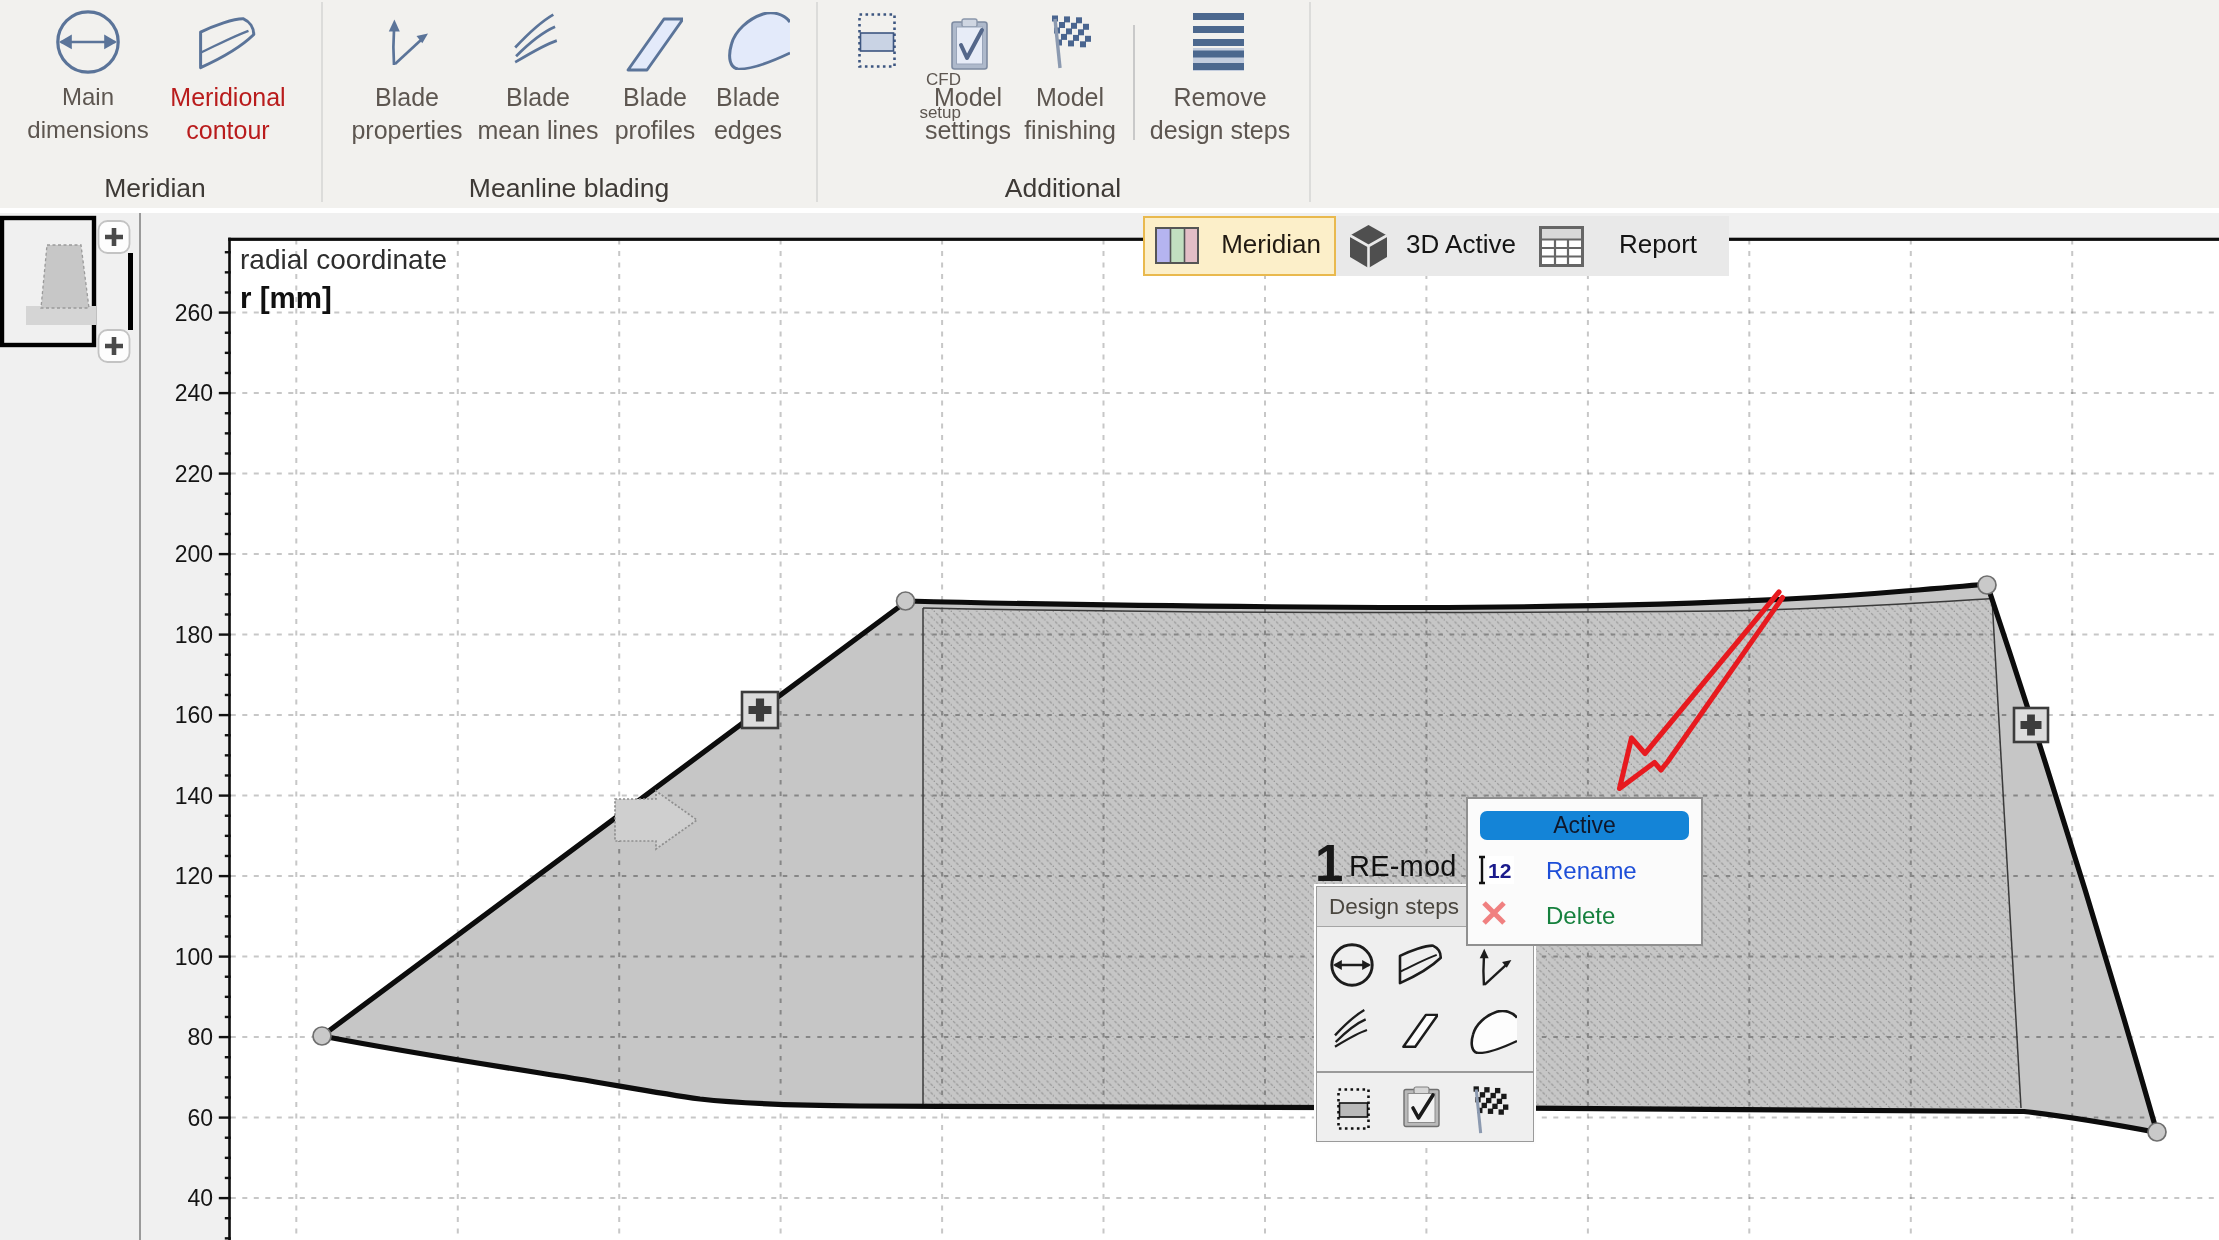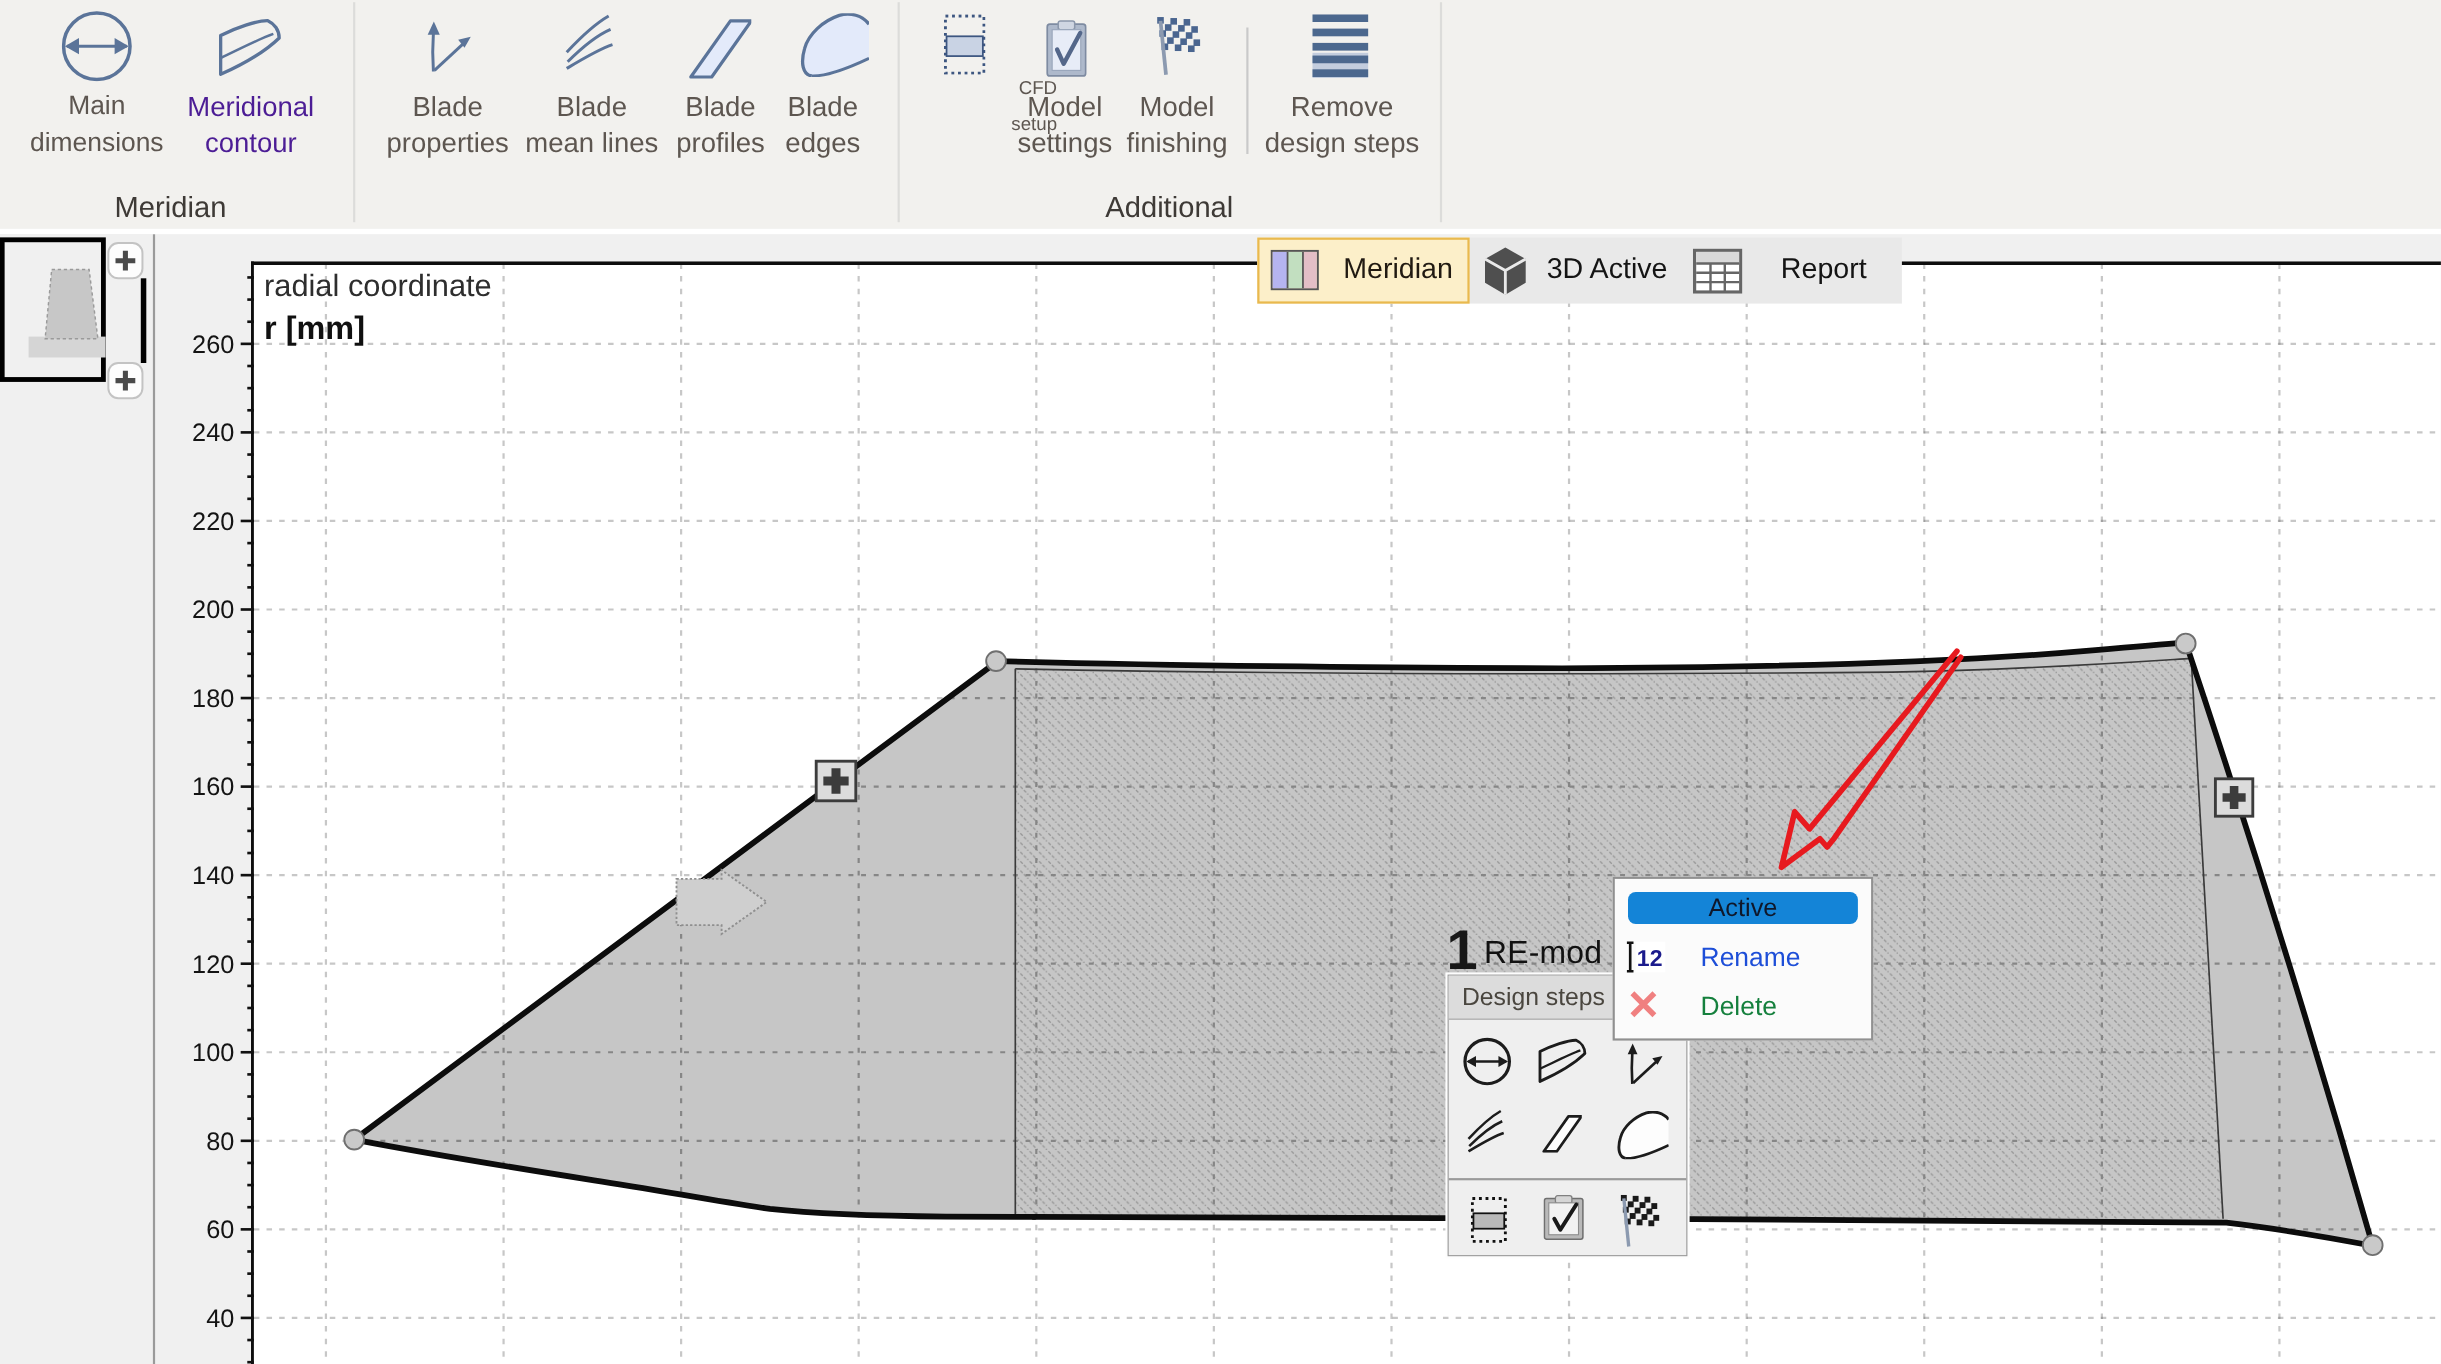--- a/index.html
+++ b/index.html
@@ -73,30 +73,31 @@
     </svg>
     <svg style="position:absolute;left:1193px;top:13px" width="51" height="58" viewBox="0 0 51 58">
       <rect x="0" y="0" width="51" height="7" fill="#4c688e"></rect>
       <rect x="0" y="13" width="51" height="7" fill="#4c688e"></rect>
       <rect x="0" y="26" width="51" height="7" fill="#4c688e"></rect>
       <rect x="0" y="35" width="51" height="23" fill="#c3cdde"></rect>
       <rect x="0" y="37.5" width="51" height="7" fill="#4c688e"></rect>
       <rect x="0" y="50" width="51" height="7" fill="#4c688e"></rect>
     </svg>
 <div style="position:absolute;left:3px;top:81px;width:170px;text-align:center;font-size:24px;line-height:32.5px;color:#5d5650">Main<br>dimensions</div>
-    <div style="position:absolute;left:143px;top:81px;width:170px;text-align:center;font-size:25px;line-height:32.5px;color:#4c1d95">Meridional<br>contour</div>
+    <div style="position:absolute;left:143px;top:81px;width:170px;text-align:center;font-size:25px;line-height:32.5px;color:#b91c1c">Meridional<br>contour</div>
     <div style="position:absolute;left:322px;top:81px;width:170px;text-align:center;font-size:25px;line-height:32.5px;color:#5d5650">Blade<br>properties</div>
     <div style="position:absolute;left:453px;top:81px;width:170px;text-align:center;font-size:25px;line-height:32.5px;color:#5d5650">Blade<br>mean lines</div>
     <div style="position:absolute;left:570px;top:81px;width:170px;text-align:center;font-size:25px;line-height:32.5px;color:#5d5650">Blade<br>profiles</div>
     <div style="position:absolute;left:663px;top:81px;width:170px;text-align:center;font-size:25px;line-height:32.5px;color:#5d5650">Blade<br>edges</div>
     <div style="position:absolute;left:791px;top:64px;width:170px;text-align:right;font-size:17px;line-height:32.5px;color:#5d5650">CFD<br>setup</div>
     <div style="position:absolute;left:883px;top:81px;width:170px;text-align:center;font-size:25px;line-height:32.5px;color:#5d5650">Model<br>settings</div>
     <div style="position:absolute;left:985px;top:81px;width:170px;text-align:center;font-size:25px;line-height:32.5px;color:#5d5650">Model<br>finishing</div>
     <div style="position:absolute;left:1110px;top:81px;width:220px;text-align:center;font-size:25px;line-height:32.5px;color:#5d5650">Remove<br>design steps</div>
 <div style="position:absolute;left:-45px;top:173px;width:400px;text-align:center;font-size:26.5px;color:#3e3a36">Meridian</div>
+    <div style="position:absolute;left:369px;top:173px;width:400px;text-align:center;font-size:26.5px;color:#3e3a36">Meanline blading</div>
     <div style="position:absolute;left:863px;top:173px;width:400px;text-align:center;font-size:26.5px;color:#3e3a36">Additional</div>
 </div>
 <div class="abs" style="left:0;top:208px;width:2219px;height:5px;background:#ffffff"></div>
 
 <svg class="abs" style="left:0;top:213px" width="2219" height="1027" viewBox="0 213 2219 1027">
 <defs>
 <clipPath id="shapeclip">
         <path d="M322,1036 L907,601 C1060,605 1240,607 1420,607.5 C1620,607 1780,602 1905,591 Q1960,586.5 1987,584 Q2078,856 2157,1132.5 Q2080,1118 2024,1111.5 L1500,1108 L940,1106.3 L860,1106 C800,1105.5 740,1103.5 700,1099 C650,1092 600,1082 540,1073 C470,1062 390,1049 322,1036 Z"></path>
       </clipPath>
 <clipPath id="hatchclip">

